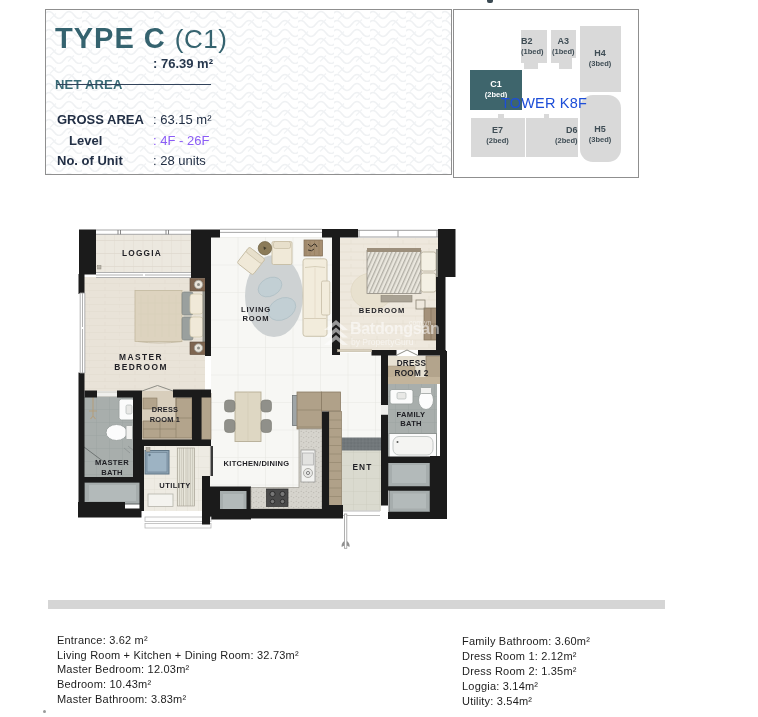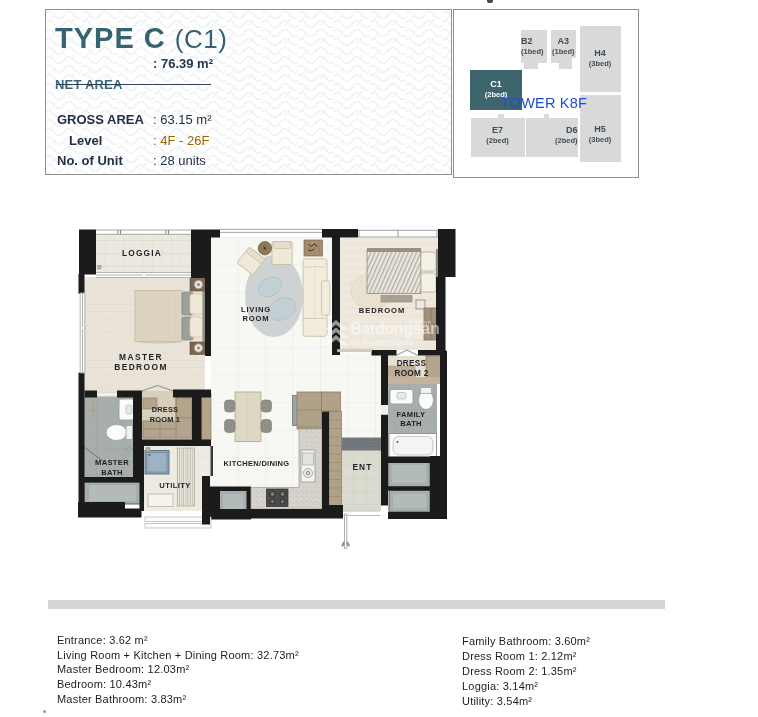--- a/index.html
+++ b/index.html
@@ -26,21 +26,21 @@
 
   <div class="abs" style="left:9px;top:46px;font-size:13px;font-weight:bold;color:#386a76;letter-spacing:0.2px;margin-top:21px;">NET AREA</div>
   <div class="abs" style="left:107px;top:46px;font-size:13px;font-weight:bold;color:#26374d;">: 76.39 m²</div>
 
   <div class="abs" style="left:11px;top:74px;width:154px;height:0;border-top:1.5px solid #31425a;"></div>
 
   <div class="abs" style="left:11px;top:102px;font-size:13px;font-weight:bold;color:#222f45;">GROSS AREA</div>
   <div class="abs" style="left:107px;top:102px;font-size:13px;color:#222f45;">: 63.15 m²</div>
 
   <div class="abs" style="left:11px;top:123px;font-size:13px;font-weight:bold;color:#222f45;padding-left:12px;">Level</div>
-  <div class="abs" style="left:107px;top:123px;font-size:13px;color:#a16207;">: 4F - 26F</div>
+  <div class="abs" style="left:107px;top:123px;font-size:13px;color:#8b5cf6;">: 4F - 26F</div>
 
   <div class="abs" style="left:11px;top:143px;font-size:13px;font-weight:bold;color:#222f45;">No. of Unit</div>
   <div class="abs" style="left:107px;top:143px;font-size:13px;color:#222f45;">: 28 units</div>
 </div>
 
 <div class="abs" style="left:487px;top:0;width:6px;height:2.5px;background:#3a4a52;border-radius:0 0 2px 2px;"></div>
 
 <div class="abs" id="towerbox" style="left:453px;top:9px;width:184px;height:167px;border:1px solid #8f8f8f;background:#fff;">
 
   <div class="abs" style="left:16px;top:19.5px;width:52px;height:40px;background:#3e656c;color:#fff;font-size:9px;font-weight:bold;text-align:center;line-height:9.5px;padding-top:10.5px;box-sizing:border-box;margin-top:40px;">C1<br><span style="font-size:7.5px;">(2bed)</span></div>
@@ -49,21 +49,21 @@
 
   <div class="abs" style="left:70px;top:53px;width:14px;height:6px;background:#d9d9d9;"></div>
 
   <div class="abs" style="left:97px;top:20px;width:24.5px;height:33px;background:#d9d9d9;color:#3f4d55;font-size:9px;font-weight:bold;text-align:center;line-height:9.5px;padding-top:7px;box-sizing:border-box;">A3<br><span style="font-size:7.5px;">(1bed)</span></div>
 
   <div class="abs" style="left:105px;top:53px;width:12.5px;height:6px;background:#d9d9d9;"></div>
   <div class="abs" style="left:117.5px;top:48px;width:4px;height:5px;background:#ffffff;"></div>
 
   <div class="abs" style="left:125.5px;top:16px;width:41px;height:65.5px;background:#d9d9d9;color:#3f4d55;font-size:9px;font-weight:bold;text-align:center;line-height:9.5px;padding-top:23px;box-sizing:border-box;">H4<br><span style="font-size:7.5px;">(3bed)</span></div>
 
-  <div class="abs" style="left:125.5px;top:85px;width:41px;height:67px;background:#d9d9d9;color:#3f4d55;font-size:9px;font-weight:bold;text-align:center;line-height:9.5px;padding-top:30px;box-sizing:border-box;">H5<br><span style="font-size:7.5px;">(3bed)</span></div>
+  <div class="abs" style="left:125.5px;top:85px;width:41px;height:67px;background:#d9d9d9;color:#3f4d55;font-size:9px;font-weight:bold;text-align:center;line-height:9.5px;padding-top:30px;box-sizing:border-box;border-radius:13px;">H5<br><span style="font-size:7.5px;">(3bed)</span></div>
 
   <div class="abs" style="left:16.5px;top:108px;width:54px;height:39px;background:#d9d9d9;color:#3f4d55;font-size:9px;font-weight:bold;text-align:center;line-height:9.5px;padding-top:8px;box-sizing:border-box;">E7<br><span style="font-size:7.5px;">(2bed)</span></div>
 
   <div class="abs" style="left:44px;top:103.5px;width:6px;height:5px;background:#d9d9d9;"></div>
 
   <div class="abs" style="left:71.5px;top:108px;width:52px;height:39px;background:#d9d9d9;color:#3f4d55;font-size:9px;font-weight:bold;text-align:right;line-height:9.5px;padding-top:8px;box-sizing:border-box;">D6<br><span style="font-size:7.5px;">(2bed)</span></div>
 
   <div class="abs" style="left:90px;top:104px;width:5px;height:5px;background:#d9d9d9;"></div>
 
   <div class="abs" style="left:0px;top:85px;width:133px;text-align:right;font-size:14.5px;color:#1d4ed8;letter-spacing:0.2px;">TOWER K8F</div>

